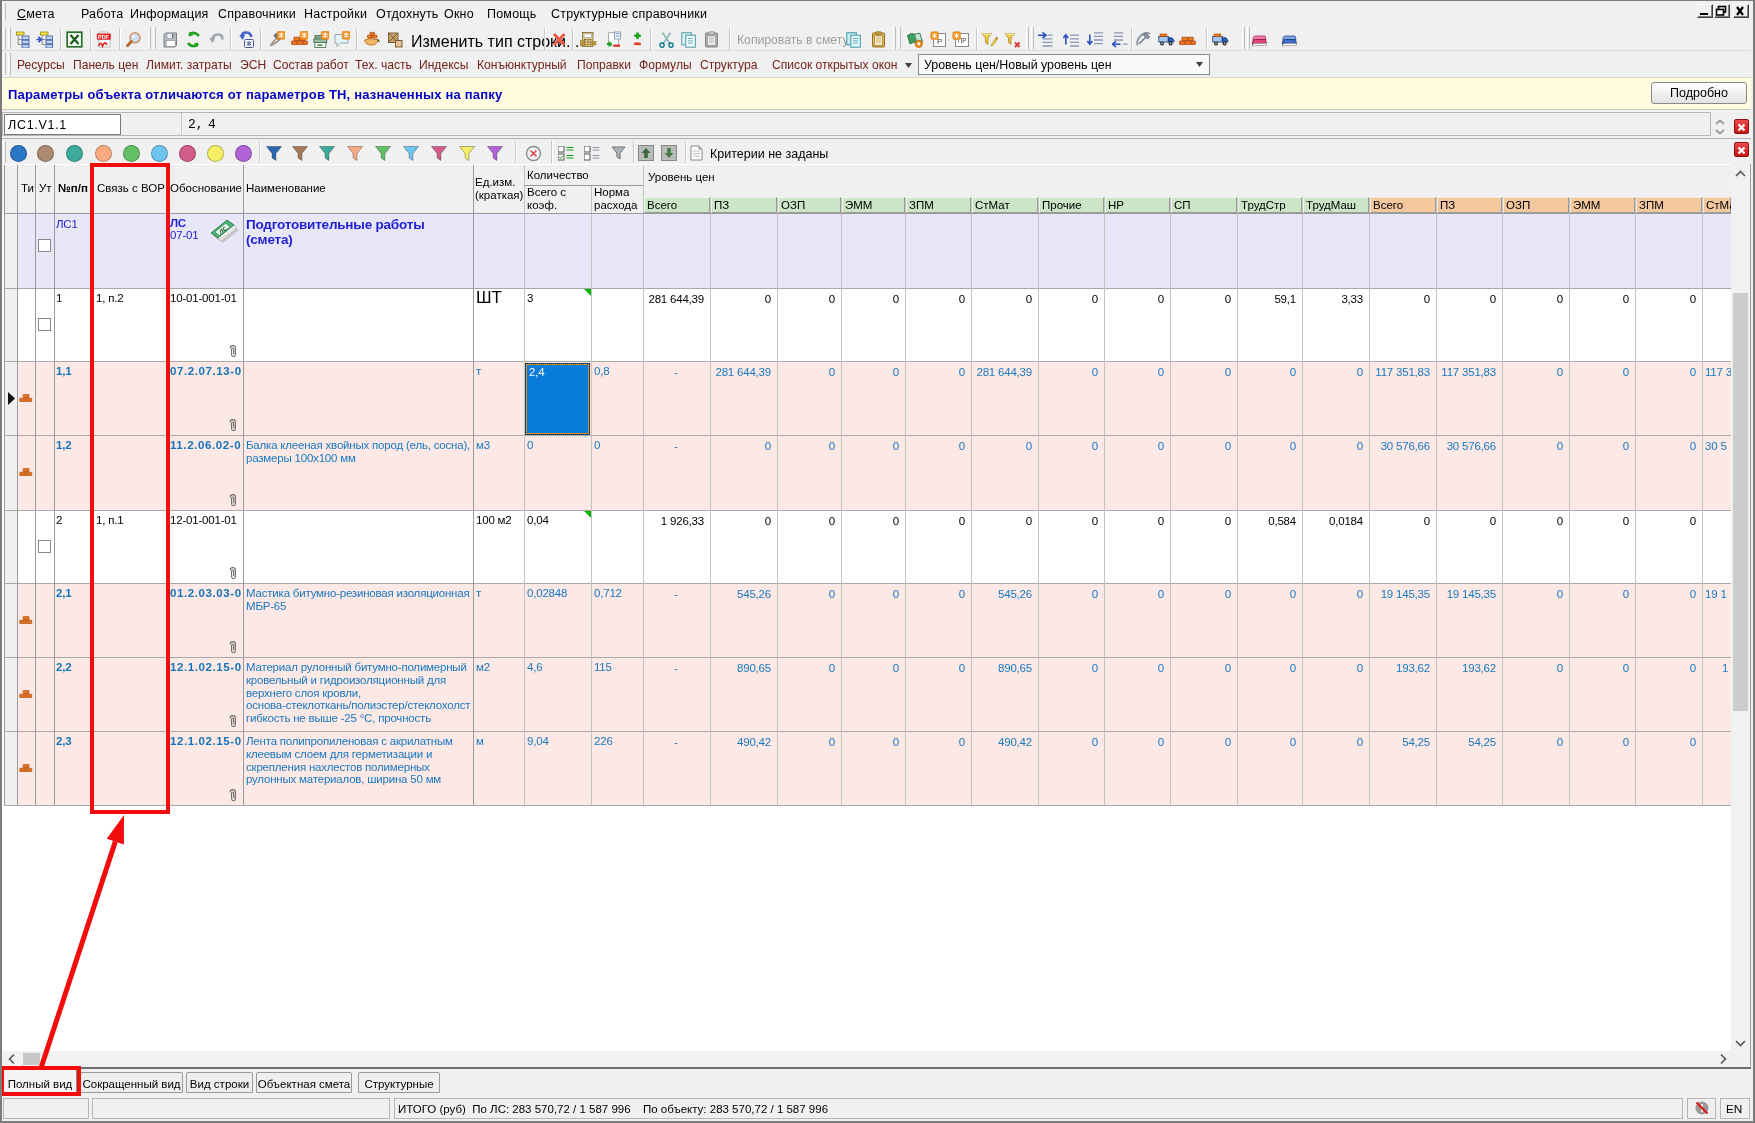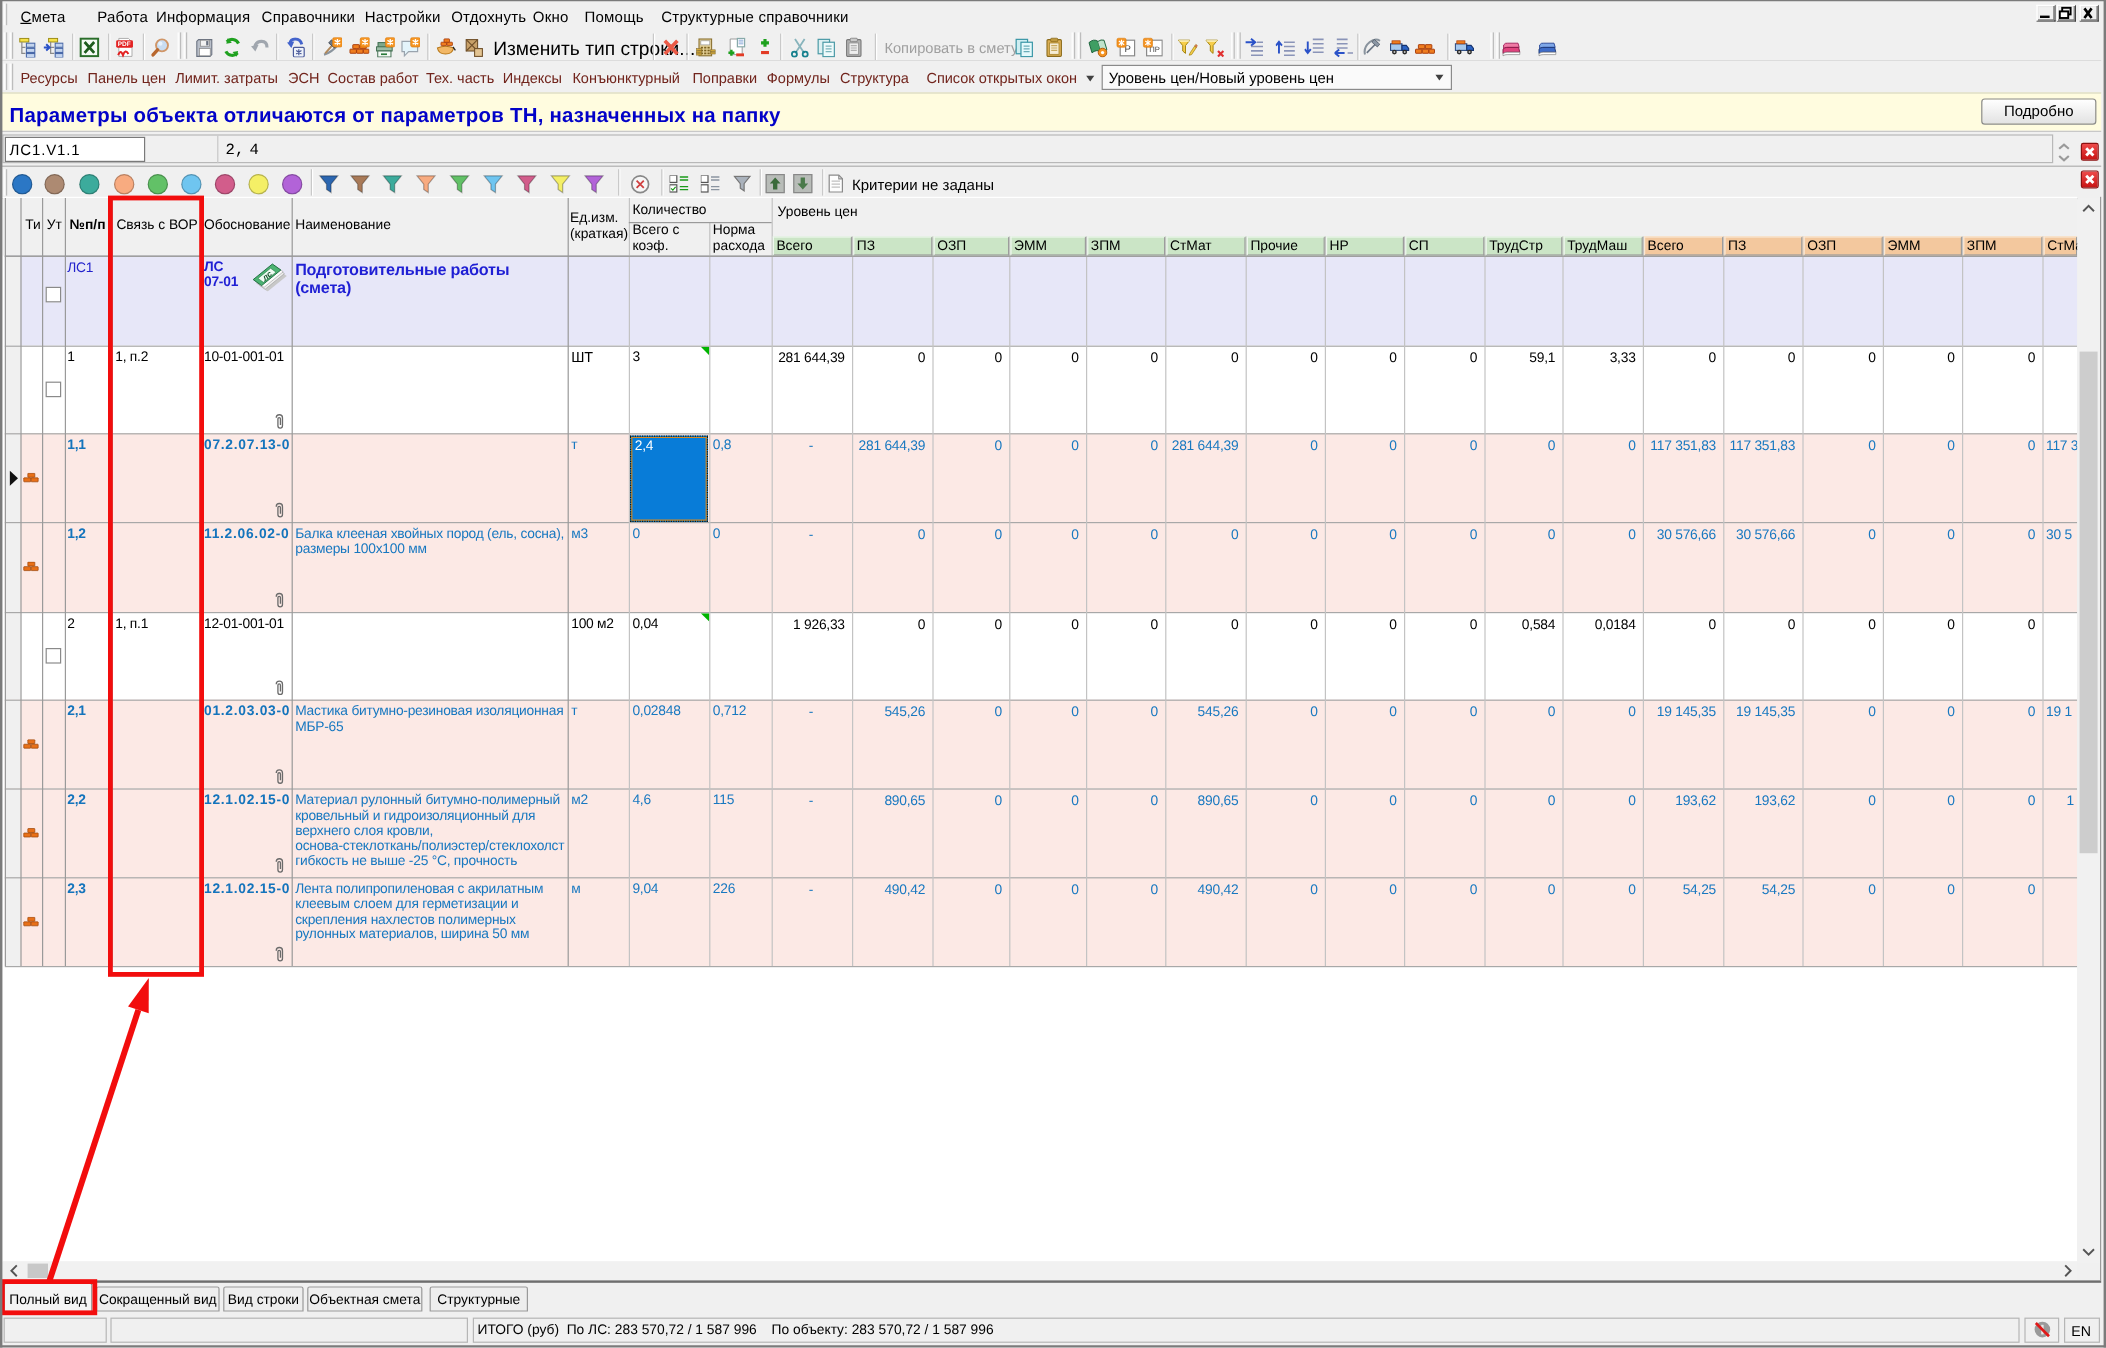--- a/index.html
+++ b/index.html
@@ -338,21 +338,21 @@
     <div class="tb2" style="left:772px">Список открытых окон</div>
     <svg class="a" style="left:905px;top:63px" width="8" height="6">
       <path d="M0 0 L7 0 L3.5 5 Z" fill="#404040"></path>
     </svg>
     <div class="a" style="left:918px;top:54px;width:292px;height:21px;background:#fafafa;border:1px solid #8a8a8a"></div>
     <div class="a" style="left:924px;top:58px;font-size:12.4px">Уровень цен/Новый уровень цен</div>
     <svg class="a" style="left:1196px;top:62px" width="8" height="6">
       <path d="M0 0 L7 0 L3.5 5 Z" fill="#404040"></path>
     </svg>
     <div class="a" style="left:0;top:77px;width:1751px;height:32px;background:#fffcdf;border-top:1px solid #d8d8c0"></div>
-    <div class="a" style="left:8px;top:87px;font-size:17px;font-weight:bold;color:#0202c8;letter-spacing:.2px">Параметры объекта отличаются от параметров ТН, назначенных на папку</div>
+    <div class="a" style="left:8px;top:87px;font-size:13px;font-weight:bold;color:#0202c8;letter-spacing:.2px">Параметры объекта отличаются от параметров ТН, назначенных на папку</div>
     <div class="a" style="left:1651px;top:82px;width:96px;height:22px;background:linear-gradient(#ffffff,#e2e2e2);border:1px solid #8a8a8a;border-radius:3px;text-align:center;font-size:12.5px;line-height:20px">Подробно</div>
     <div class="a" style="left:0;top:109px;width:1751px;height:29px;background:#f0f0f0;border-top:1px solid #c8c8c8"></div>
     <div class="a" style="left:2px;top:112px;width:1709px;height:24px;background:#f0f0f0;border:1px solid #b8b8b8"></div>
     <div class="a" style="left:4px;top:114px;width:117px;height:21px;background:#fff;border:1px solid #7a7a7a"></div>
     <div class="a" style="left:8px;top:118px;font-size:12.5px;letter-spacing:.7px">ЛС1.V1.1</div>
     <div class="vln" style="left:181px;top:113px;height:23px;background:#c8c8c8"></div>
     <div class="a" style="left:188px;top:117px;font-size:13px;font-family:'Liberation Mono',monospace">2,</div>
     <div class="a" style="left:208px;top:117px;font-size:13px;font-family:'Liberation Mono',monospace">4</div>
     <svg class="a" style="left:1714px;top:119px" width="12" height="17" viewBox="0 0 12 17">
       <path d="M2 5 L6 1.5 L10 5" stroke="#9a9a9a" stroke-width="1.8" fill="none"></path>
@@ -540,36 +540,36 @@
     <div class="ocell" style="left:1503px;top:197px;width:66px;height:16px"></div>
     <div class="hl" style="left:1506px;top:199px">ОЗП</div>
     <div class="ocell" style="left:1570px;top:197px;width:65px;height:16px"></div>
     <div class="hl" style="left:1573px;top:199px">ЭММ</div>
     <div class="ocell" style="left:1636px;top:197px;width:66px;height:16px"></div>
     <div class="hl" style="left:1639px;top:199px">ЗПМ</div>
     <div class="ocell" style="left:1703px;top:197px;width:28px;height:16px"></div>
     <div class="hl" style="left:1706px;top:199px">СтМат</div>
     <div class="t" style="left:56px;top:218px;color:#2222cc;font-size:11.5px;line-height:12.8px">ЛС1</div>
     <div class="t" style="left:170px;top:217px;color:#1f1fd4;font-weight:bold;font-size:11.5px;line-height:12.2px">ЛС</div>
-    <div class="t" style="left:170px;top:229px;color:#1f1fd4;font-weight:bold;font-size:11.5px;line-height:12.2px">07-01</div>
+    <div class="t" style="left:170px;top:229px;color:#1f1fd4;font-weight:normal;font-size:11.5px;line-height:12.2px">07-01</div>
     <svg class="a" style="left:206px;top:218px" width="34" height="25" viewBox="0 0 34 25">
       <polygon points="10,20 26,7 33,12 17,25" fill="#c8c8c8"></polygon>
       <polygon points="8,18 24,5 31,10 15,23" fill="#efefef" stroke="#9a9a9a" stroke-width=".5"></polygon>
       <polygon points="7,16.5 23,3.5 30,8.5 14,21.5" fill="#fbfbfb" stroke="#9a9a9a" stroke-width=".5"></polygon>
       <polygon points="5,15 21,2 28,7 12,20" fill="#4cb372" stroke="#1e6e40" stroke-width=".8"></polygon>
       <polygon points="9,14 19.5,5.5 24,8.8 13.5,17.3" fill="#effbf2" stroke="#2a7a4a" stroke-width=".5"></polygon>
       <text x="12.5" y="14.5" font-size="7" font-style="italic" font-weight="bold" fill="#14502a" transform="rotate(-38 16 12)">лс</text>
     </svg>
     <div class="t" style="left:246px;top:217px;color:#1f1fd4;font-weight:bold;font-size:13.5px;line-height:15.5px">Подготовительные работы</div>
     <div class="t" style="left:246px;top:232px;color:#1f1fd4;font-weight:bold;font-size:13.5px;line-height:15.5px">(смета)</div>
     <div class="ck" style="left:38px;top:239px"></div>
     <div class="t" style="left:56px;top:292px;color:#000;font-size:11.5px;line-height:12.8px">1</div>
     <div class="t" style="left:96px;top:292px;color:#000;font-size:11.5px;line-height:12.8px">1, п.2</div>
     <div class="t" style="left:170px;top:292px;color:#000;font-size:11.5px;line-height:12.8px">10-01-001-01</div>
-    <div class="t" style="left:476px;top:292px;color:#000;font-size:12px;line-height:12.8px">ШТ</div>
+    <div class="t" style="left:476px;top:292px;color:#000;font-size:17px;line-height:12.8px">ШТ</div>
     <div class="t" style="left:527px;top:292px;color:#000;font-size:11.5px;line-height:12.8px">3</div>
     <svg class="a" style="left:584px;top:289px" width="7" height="7">
       <path d="M0 0 L7 0 L7 7 Z" fill="#00b400"></path>
     </svg>
     <div class="num" style="left:643px;top:293px;width:61px;color:#000">281 644,39</div>
     <div class="num" style="left:710px;top:293px;width:61px;color:#000">0</div>
     <div class="num" style="left:777px;top:293px;width:58px;color:#000">0</div>
     <div class="num" style="left:841px;top:293px;width:58px;color:#000">0</div>
     <div class="num" style="left:905px;top:293px;width:60px;color:#000">0</div>
     <div class="num" style="left:971px;top:293px;width:61px;color:#000">0</div>

